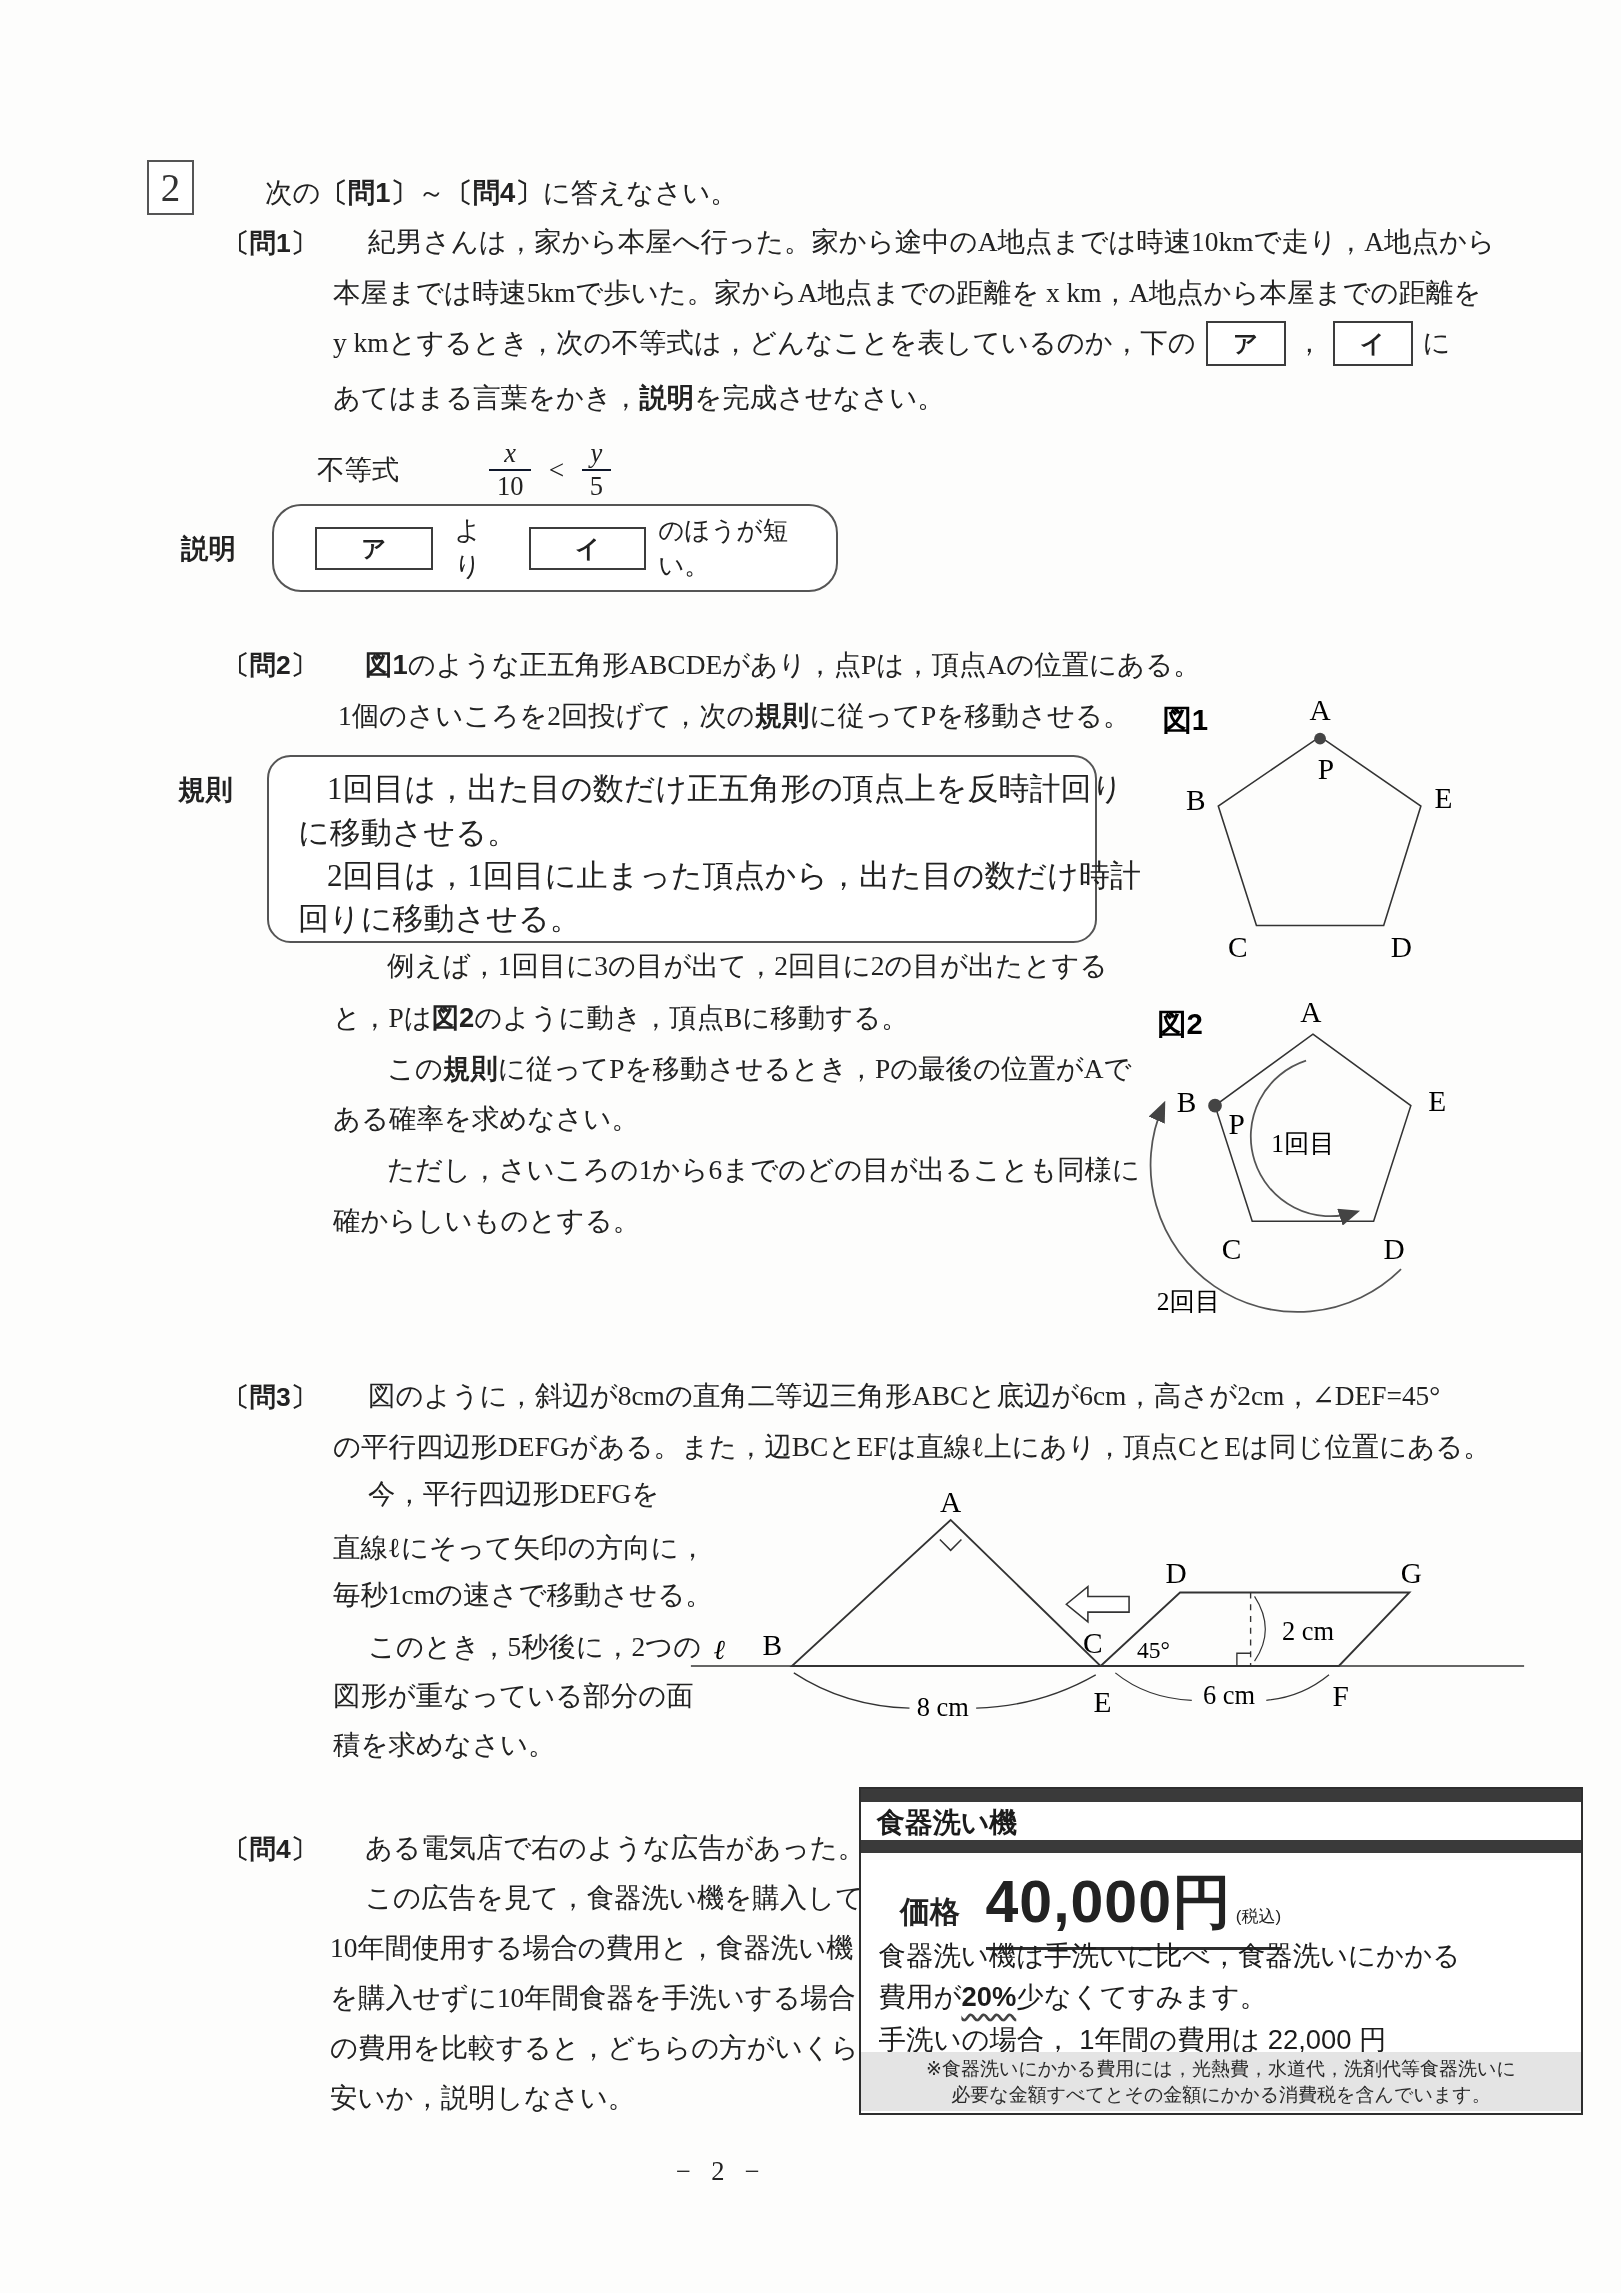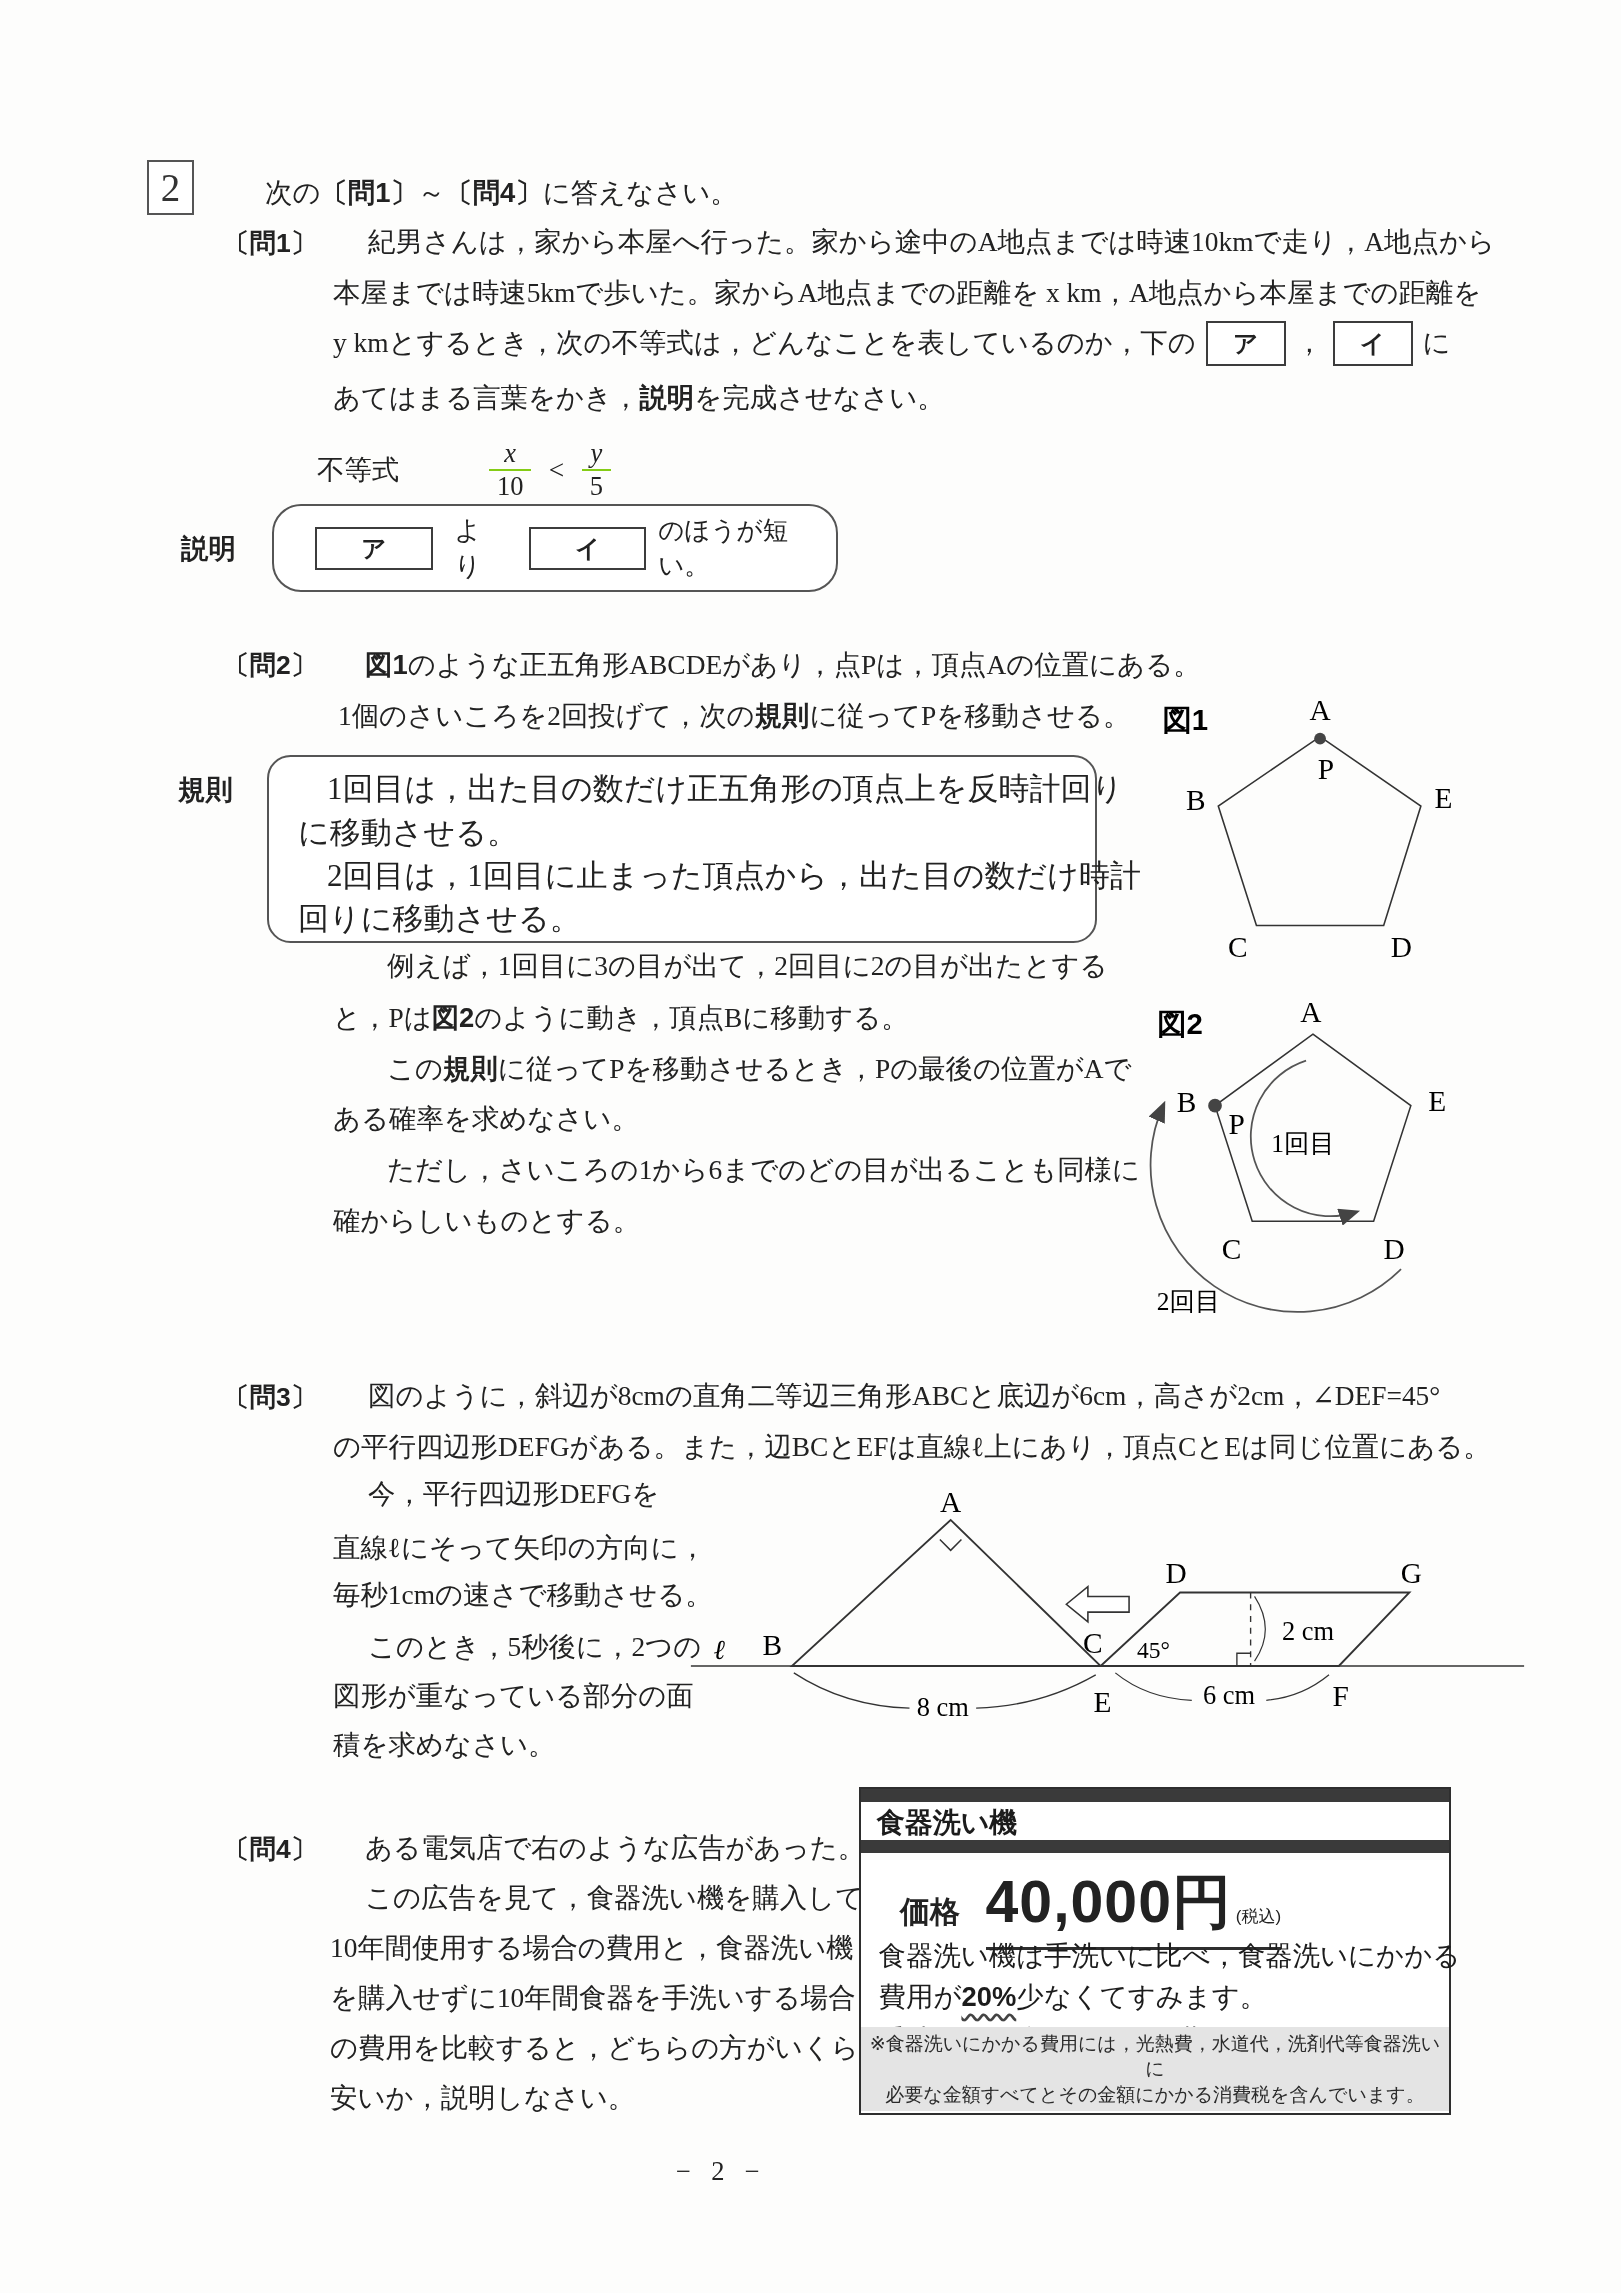--- a/index.html
+++ b/index.html
@@ -13,26 +13,26 @@
           font-size:39px;line-height:51px;text-align:center;color:#333;background:#fff;}
   .qlabel{font-family:"Liberation Sans","DejaVu Sans",sans-serif;font-weight:bold;font-size:26.5px;white-space:nowrap;}
   .inlinebox{display:inline-block;border:2.9px solid #3c3c3c;padding:1px 25.5px;margin:0 9.8px;
              font-family:"Liberation Sans","DejaVu Sans",sans-serif;font-weight:bold;font-size:24.5px;vertical-align:middle;background:#fff;}
   .roundbox{position:absolute;border:2px solid #555;border-radius:29px;background:#fff;
             display:flex;align-items:center;}
   .smallbox{display:inline-flex;justify-content:center;align-items:center;border:2.9px solid #3c3c3c;
             width:116px;height:39px;font-family:"Liberation Sans","DejaVu Sans",sans-serif;font-weight:bold;font-size:24.5px;}
   .frac{display:inline-flex;flex-direction:column;align-items:center;font-size:26.5px;line-height:31px;}
   .frac .num{padding:0 7.8px;}
-  .frac .den{border-top:2px solid #84cc16;padding:0 7.8px;}
+  .frac .den{border-top:2px solid #0f172a;padding:0 7.8px;}
   .mi{font-style:italic;font-family:"Liberation Serif","DejaVu Serif",serif;}
   .ineqrow{display:flex;align-items:center;font-size:27.4px;}
   .rulebox{position:absolute;border:2px solid #555;border-radius:23.5px;background:#fff;}
   
-  .ad{position:absolute;left:859px;top:1787px;width:592px;height:328px;border:2px solid #2e2e2e;
+  .ad{position:absolute;left:859px;top:1787px;width:724px;height:328px;border:2px solid #2e2e2e;
       background:#fff;font-family:"Liberation Sans","DejaVu Sans",sans-serif;box-sizing:border-box;}
   .adbar{position:absolute;left:0;width:100%;height:12.7px;background:#3a3a3a;}
   .adtitle{position:absolute;left:15.7px;top:14.7px;font-size:28px;font-weight:bold;color:#1c1c1c;}
   .adprice{position:absolute;left:39px;top:74px;display:flex;align-items:baseline;}
   .adprice .plabel{font-size:30px;font-weight:bold;margin-right:25.5px;}
   .adprice .pgroup{border-bottom:3.9px solid #2e2e2e;padding-bottom:3.9px;display:flex;align-items:baseline;}
   .adprice .pvalue{font-size:59px;font-weight:bold;letter-spacing:1px;}
   .adprice .ptax{font-size:17px;font-weight:normal;margin-left:3.9px;}
   .adbody{position:absolute;left:17.6px;font-size:27.4px;color:#1c1c1c;white-space:nowrap;}
   .wavy{font-weight:bold;text-decoration:underline;text-decoration-style:wavy;text-decoration-color:#444;text-underline-offset:6.9px;}

